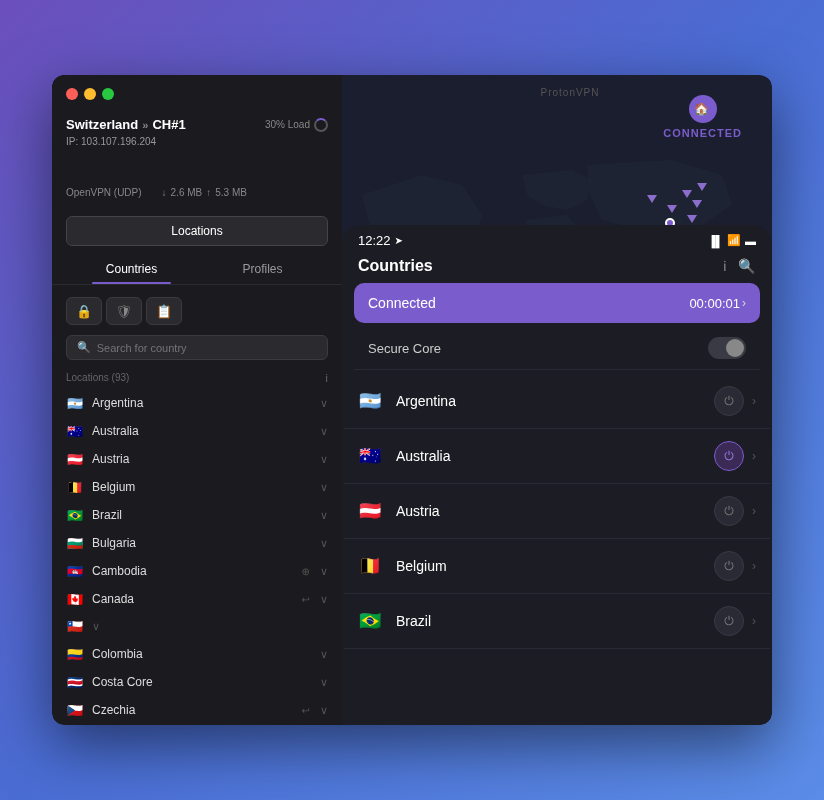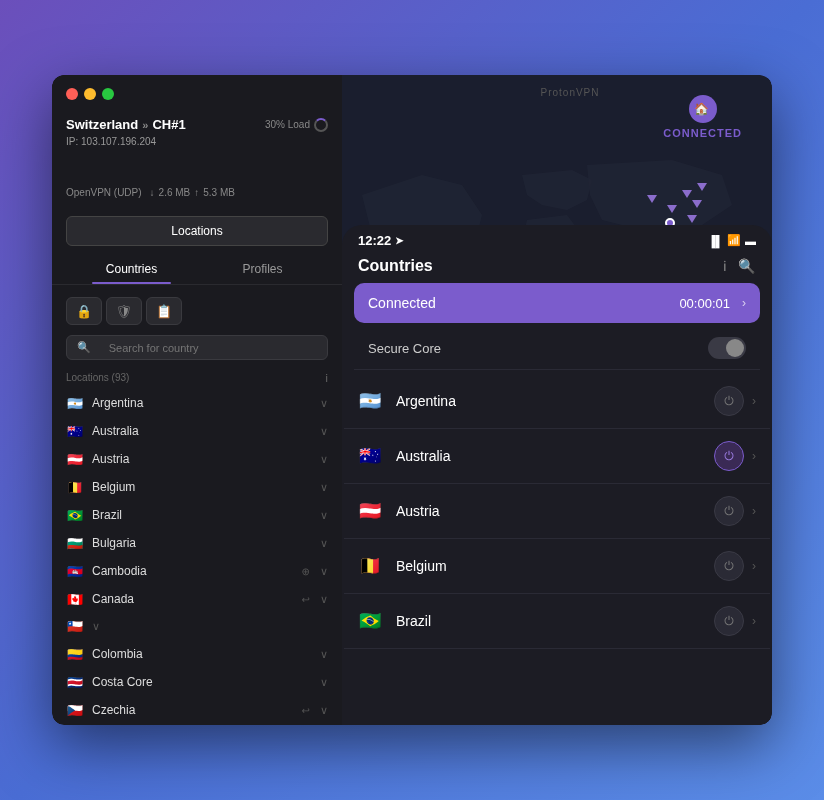--- a/index.html
+++ b/index.html
@@ -95,21 +95,21 @@
       color: #999;
       font-size: 10px;
       margin-bottom: 2px;
     }
 
     .protocol-info {
       color: #888;
       font-size: 10px;
       display: flex;
       align-items: flex-end;
-      gap: 8px;
+      gap: 20px;
       margin-top: 40px;
     }
 
     .transfer-info {
       display: flex;
       align-items: center;
       gap: 4px;
       color: #888;
       font-size: 10px;
     }
@@ -190,21 +190,20 @@
       gap: 6px;
     }
 
     .search-box input {
       background: transparent;
       border: none;
       outline: none;
       color: #999;
       font-size: 11px;
       width: 100%;
-      margin-left: 12px;
     }
 
     .search-icon { color: #666; font-size: 11px; }
 
     .locations-header {
       padding: 4px 14px 4px;
       display: flex;
       align-items: center;
       justify-content: space-between;
     }
@@ -342,21 +341,21 @@
     .phone-status-bar {
       padding: 8px 16px 4px;
       display: flex;
       align-items: center;
       justify-content: space-between;
     }
 
     .phone-time {
       color: #fff;
       font-size: 13px;
-      font-weight: 700;
+      font-weight: 400;
       display: flex;
       align-items: center;
       gap: 4px;
     }
 
     .phone-nav-icon { color: #fff; font-size: 10px; }
 
     .status-icons {
       display: flex;
       align-items: center;
@@ -407,21 +406,21 @@
     .connected-text {
       color: #fff;
       font-size: 14px;
       font-weight: 500;
       flex: 1;
     }
 
     .timer-text {
       color: #fff;
       font-size: 13px;
-      margin-right: 12px;
+      margin-right: 2px;
     }
 
     .chevron-right {
       color: rgba(255,255,255,0.7);
       font-size: 12px;
     }
 
     
     .secure-core-row {
       margin: 0 12px 4px;

